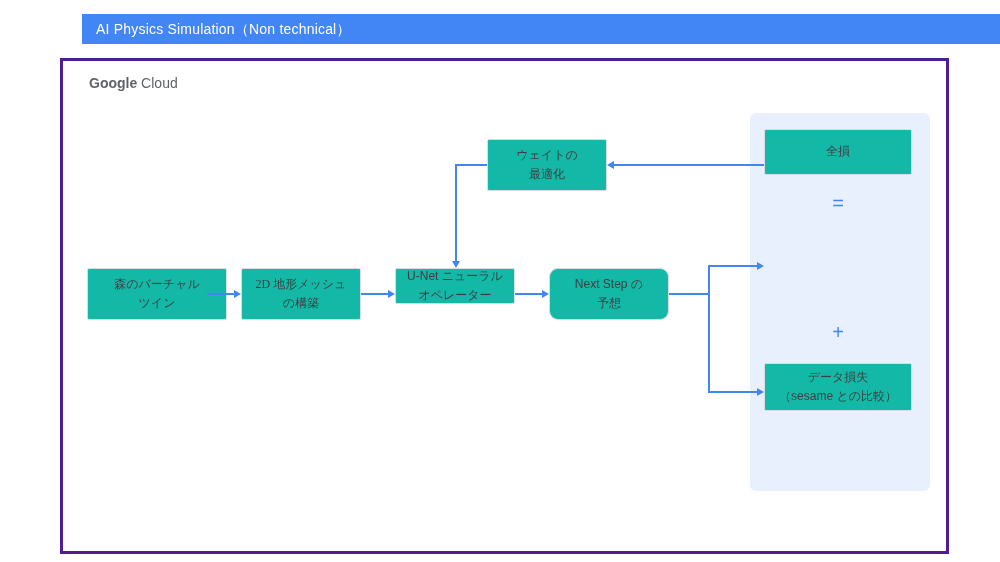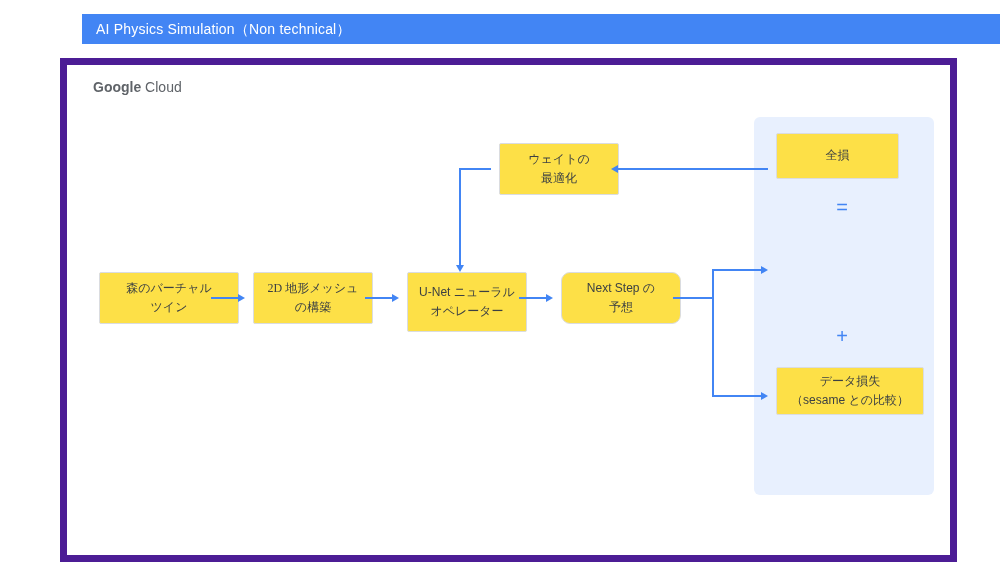--- a/index.html
+++ b/index.html
@@ -24,21 +24,21 @@
     line-height: 30px;
     padding-left: 14px;
     letter-spacing: 0.2px;
   }
   .canvas-border {
     position: absolute;
     top: 58px;
     left: 60px;
     width: 883px;
     height: 490px;
-    border: 7px solid #4c1d95;
+    border: 3px solid #4c1d95;
     background: #fff;
   }
   .brand {
     position: absolute;
     top: 14px;
     left: 26px;
     font-size: 14px;
     color: #5f6368;
     font-weight: 500;
   }
@@ -48,33 +48,32 @@
     position: absolute;
     top: 52px;
     right: 16px;
     width: 180px;
     height: 378px;
     background: #e8f0fe;
     border-radius: 6px;
   }
   .node {
     position: absolute;
-    background: #fde047;
+    background: #14b8a6;
     border: 1px solid #dadce0;
     border-radius: 2px;
     box-sizing: border-box;
     display: flex;
     align-items: center;
     justify-content: center;
     text-align: center;
     font-size: 12px;
     line-height: 1.6;
     color: #3c4043;
     padding: 6px 4px;
-    margin-left: 8px;
   }
   .op {
     position: absolute;
     color: #4285f4;
     font-size: 20px;
     font-weight: 400;
     text-align: center;
     width: 20px;
   }
   .arrow-line {
@@ -118,33 +117,33 @@
   <div class="right-panel"></div>
 
   <div class="node" style="left:24px; top:207px; width:140px; height:52px;">
     <span>森のバーチャル<br>ツイン</span>
   </div>
 
   <div class="node" style="left:178px; top:207px; width:120px; height:52px;font-family:Liberation Serif, serif;">
     <span>2D 地形メッシュ<br>の構築</span>
   </div>
 
-  <div class="node" style="left:332px; top:207px; width:120px; height:60px;">
+  <div class="node" style="left:332px; top:207px; width:120px; height:36px;">
     <span>U-Net ニューラル<br>オペレーター</span>
   </div>
 
   <div class="node" style="left:486px; top:207px; width:120px; height:52px;border-radius:9px;">
     <span>Next Step の<br>予想</span>
   </div>
 
   <div class="node" style="left:424px; top:78px; width:120px; height:52px;">
     <span>ウェイトの<br>最適化</span>
   </div>
 
-  <div class="node" style="left:701px; top:68px; width:123px; height:46px;">
+  <div class="node" style="left:701px; top:68px; width:148px; height:46px;">
     <span>全損</span>
   </div>
 
   <div class="op" style="left:765px; top:131px;"><span>=</span></div>
 
 
   <div class="op" style="left:765px; top:260px;"><span>+</span></div>
 
   <div class="node" style="left:701px; top:302px; width:148px; height:48px;">
     <span>データ損失<br>（sesame との比較）</span>

